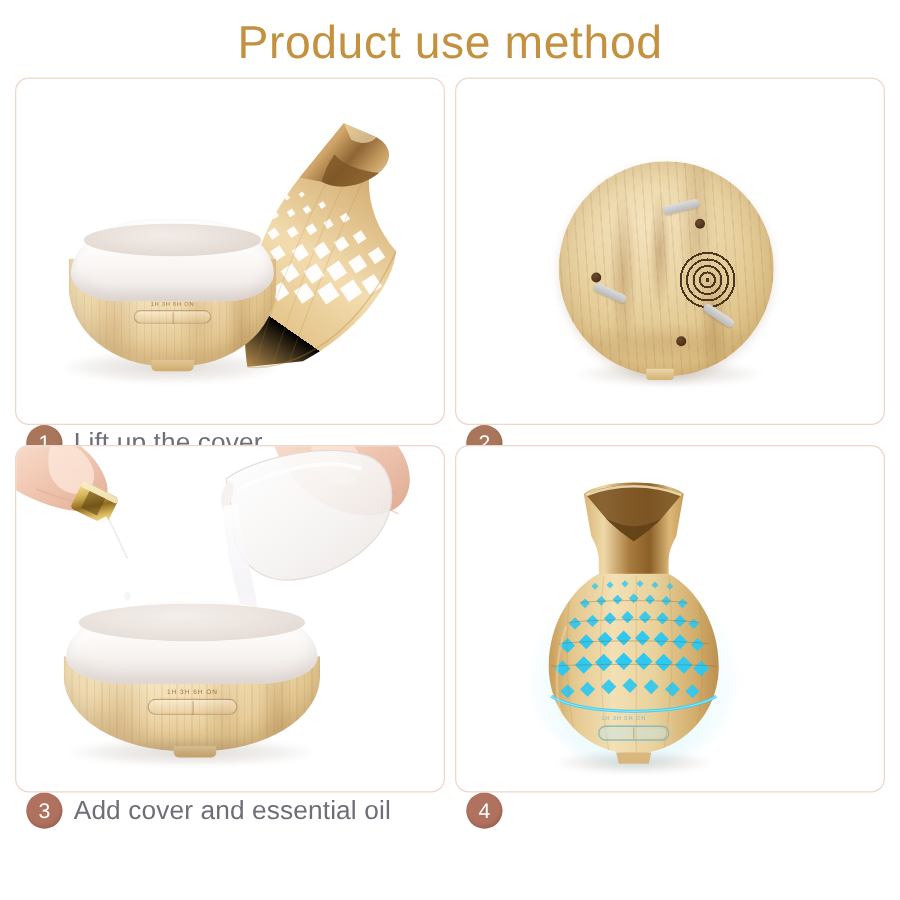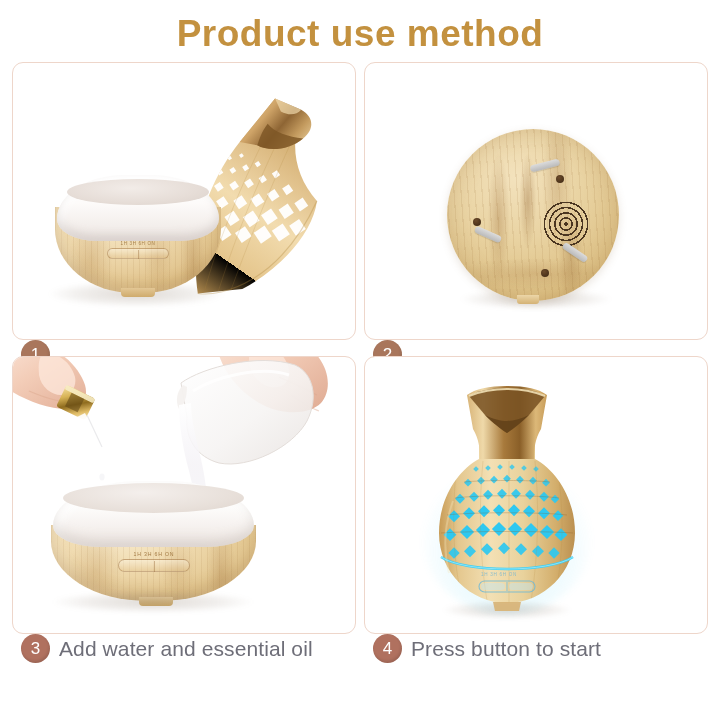--- a/index.html
+++ b/index.html
@@ -11,21 +11,21 @@
     overflow: hidden;
     position: relative;
   }
 
   
   .title {
     text-align: center;
     font-size: 37px;
     color: #c3913f;
     letter-spacing: 0.5px;
-    font-weight: 700;
+    font-weight: 400;
     padding-top: 9px;
     height: 62px;
     line-height: 50px;
     white-space: nowrap;
   }
 
   
   .grid {
     display: grid;
     grid-template-columns: 344px 344px;
@@ -402,20 +402,21 @@
         <div class="base-dome"></div>
         <div class="base-lip"></div>
         <div class="ctrl-label">1H 3H 6H ON</div>
         <div class="ctrl-pill"></div>
         <div class="base-foot"></div>
       </div>
     </div>
 
     <div class="caption">
       <div class="badge">1</div>
+      <div class="caption-text">Lift up the cover</div>
     </div>
   </div>
 
   <div class="cell">
     <div class="panel">
       <div class="art">
         <div class="ground p2-ground"></div>
 
         <div class="bottom-disc">
           <div class="bd-grain"></div>
@@ -523,21 +524,21 @@
         <div class="big-lip"></div>
         <div class="big-ctrl-label">1H 3H 6H ON</div>
         <div class="big-ctrl-pill"></div>
         <div class="big-foot"></div>
         <div class="ground p3-ground"></div>
       </div>
     </div>
 
     <div class="caption">
       <div class="badge rosy">3</div>
-      <div class="caption-text">Add water and essential oil</div>
+      <div class="caption-text">Add cover and essential oil</div>
     </div>
   </div>
 
   <div class="cell">
     <div class="panel">
       <div class="art">
         <div class="ground p4-ground"></div>
         <div class="glow-halo"></div>
 
         <svg style="position:absolute; left:52px; top:24px;" width="180" height="236" viewBox="0 0 180 236">
@@ -678,17 +679,16 @@
           <path d="M36,120 C28,142 26,168 32,192" stroke="#f7e7bd" stroke-width="2" fill="none" opacity="0.35"></path>
         </svg>
 
         <div style="position:absolute; left:105px; top:215px; width:58px; text-align:center;
                     font-size:4.6px; letter-spacing:.7px; color:#7fb8cd; opacity:.9; white-space:nowrap;">1H 3H 6H ON</div>
       </div>
     </div>
 
     <div class="caption">
       <div class="badge rosy">4</div>
-      <div class="caption-text">Press button to start</div>
     </div>
   </div>
 
 </div>
 
 </body></html>

